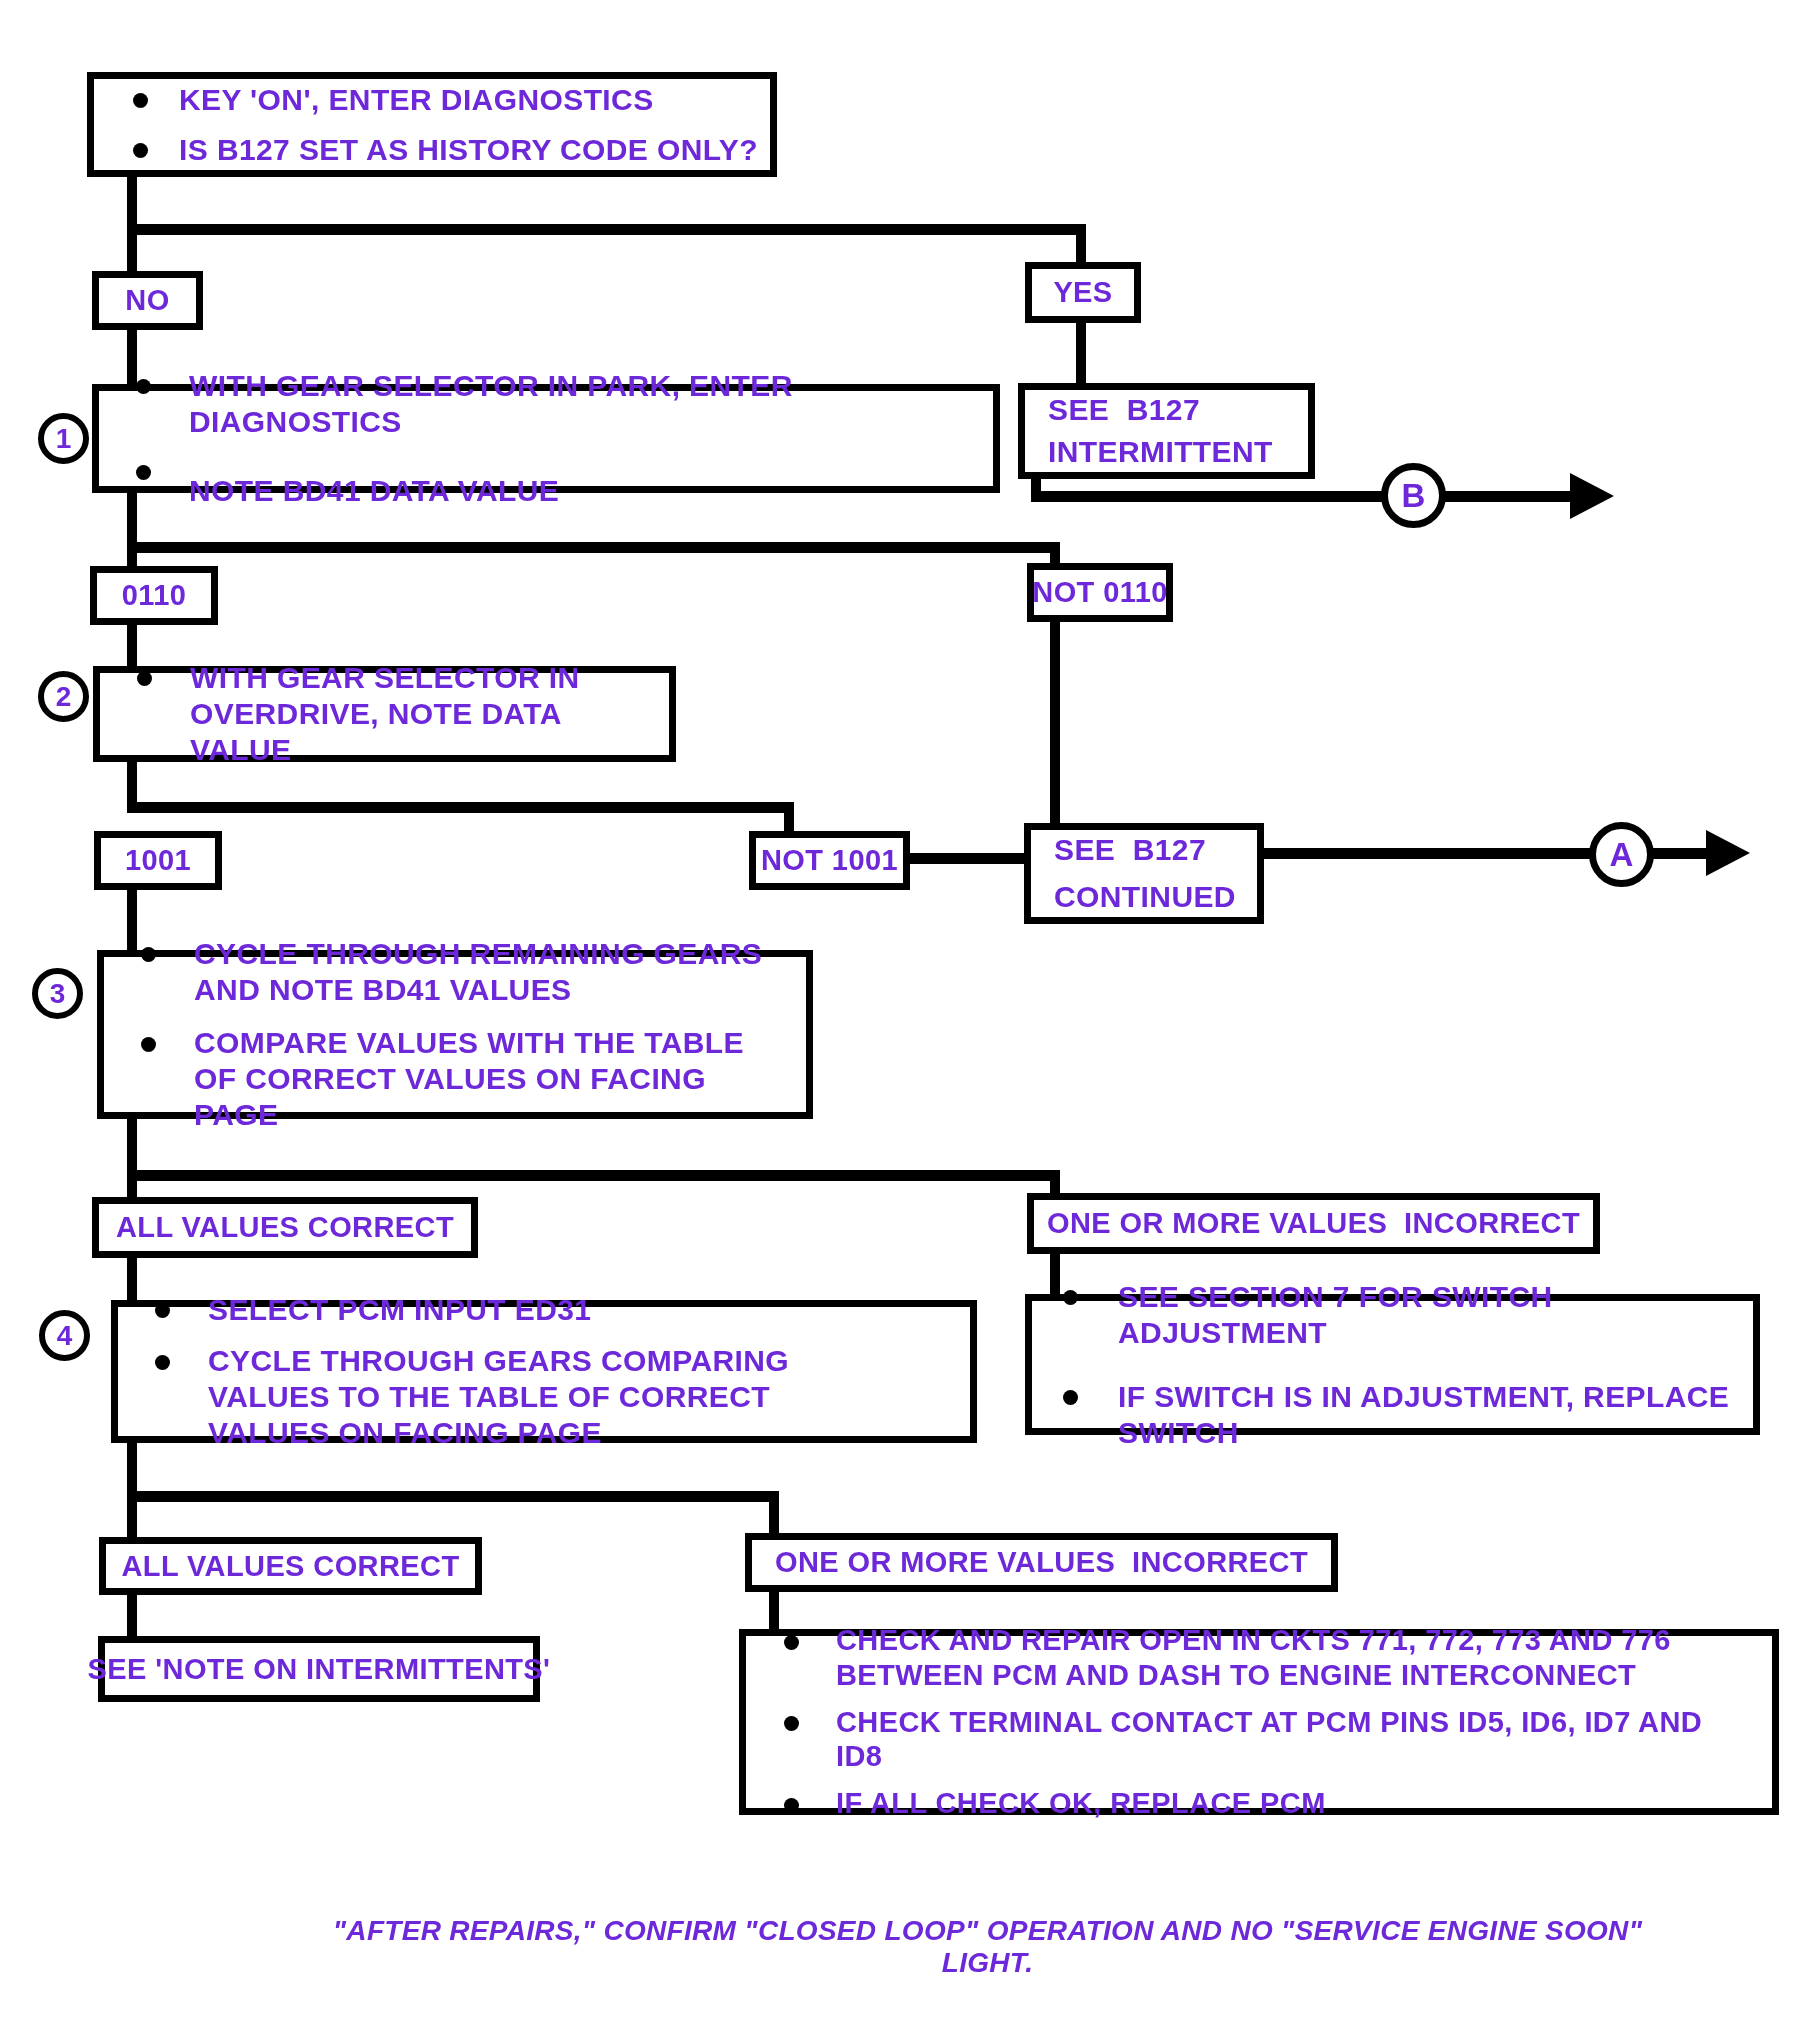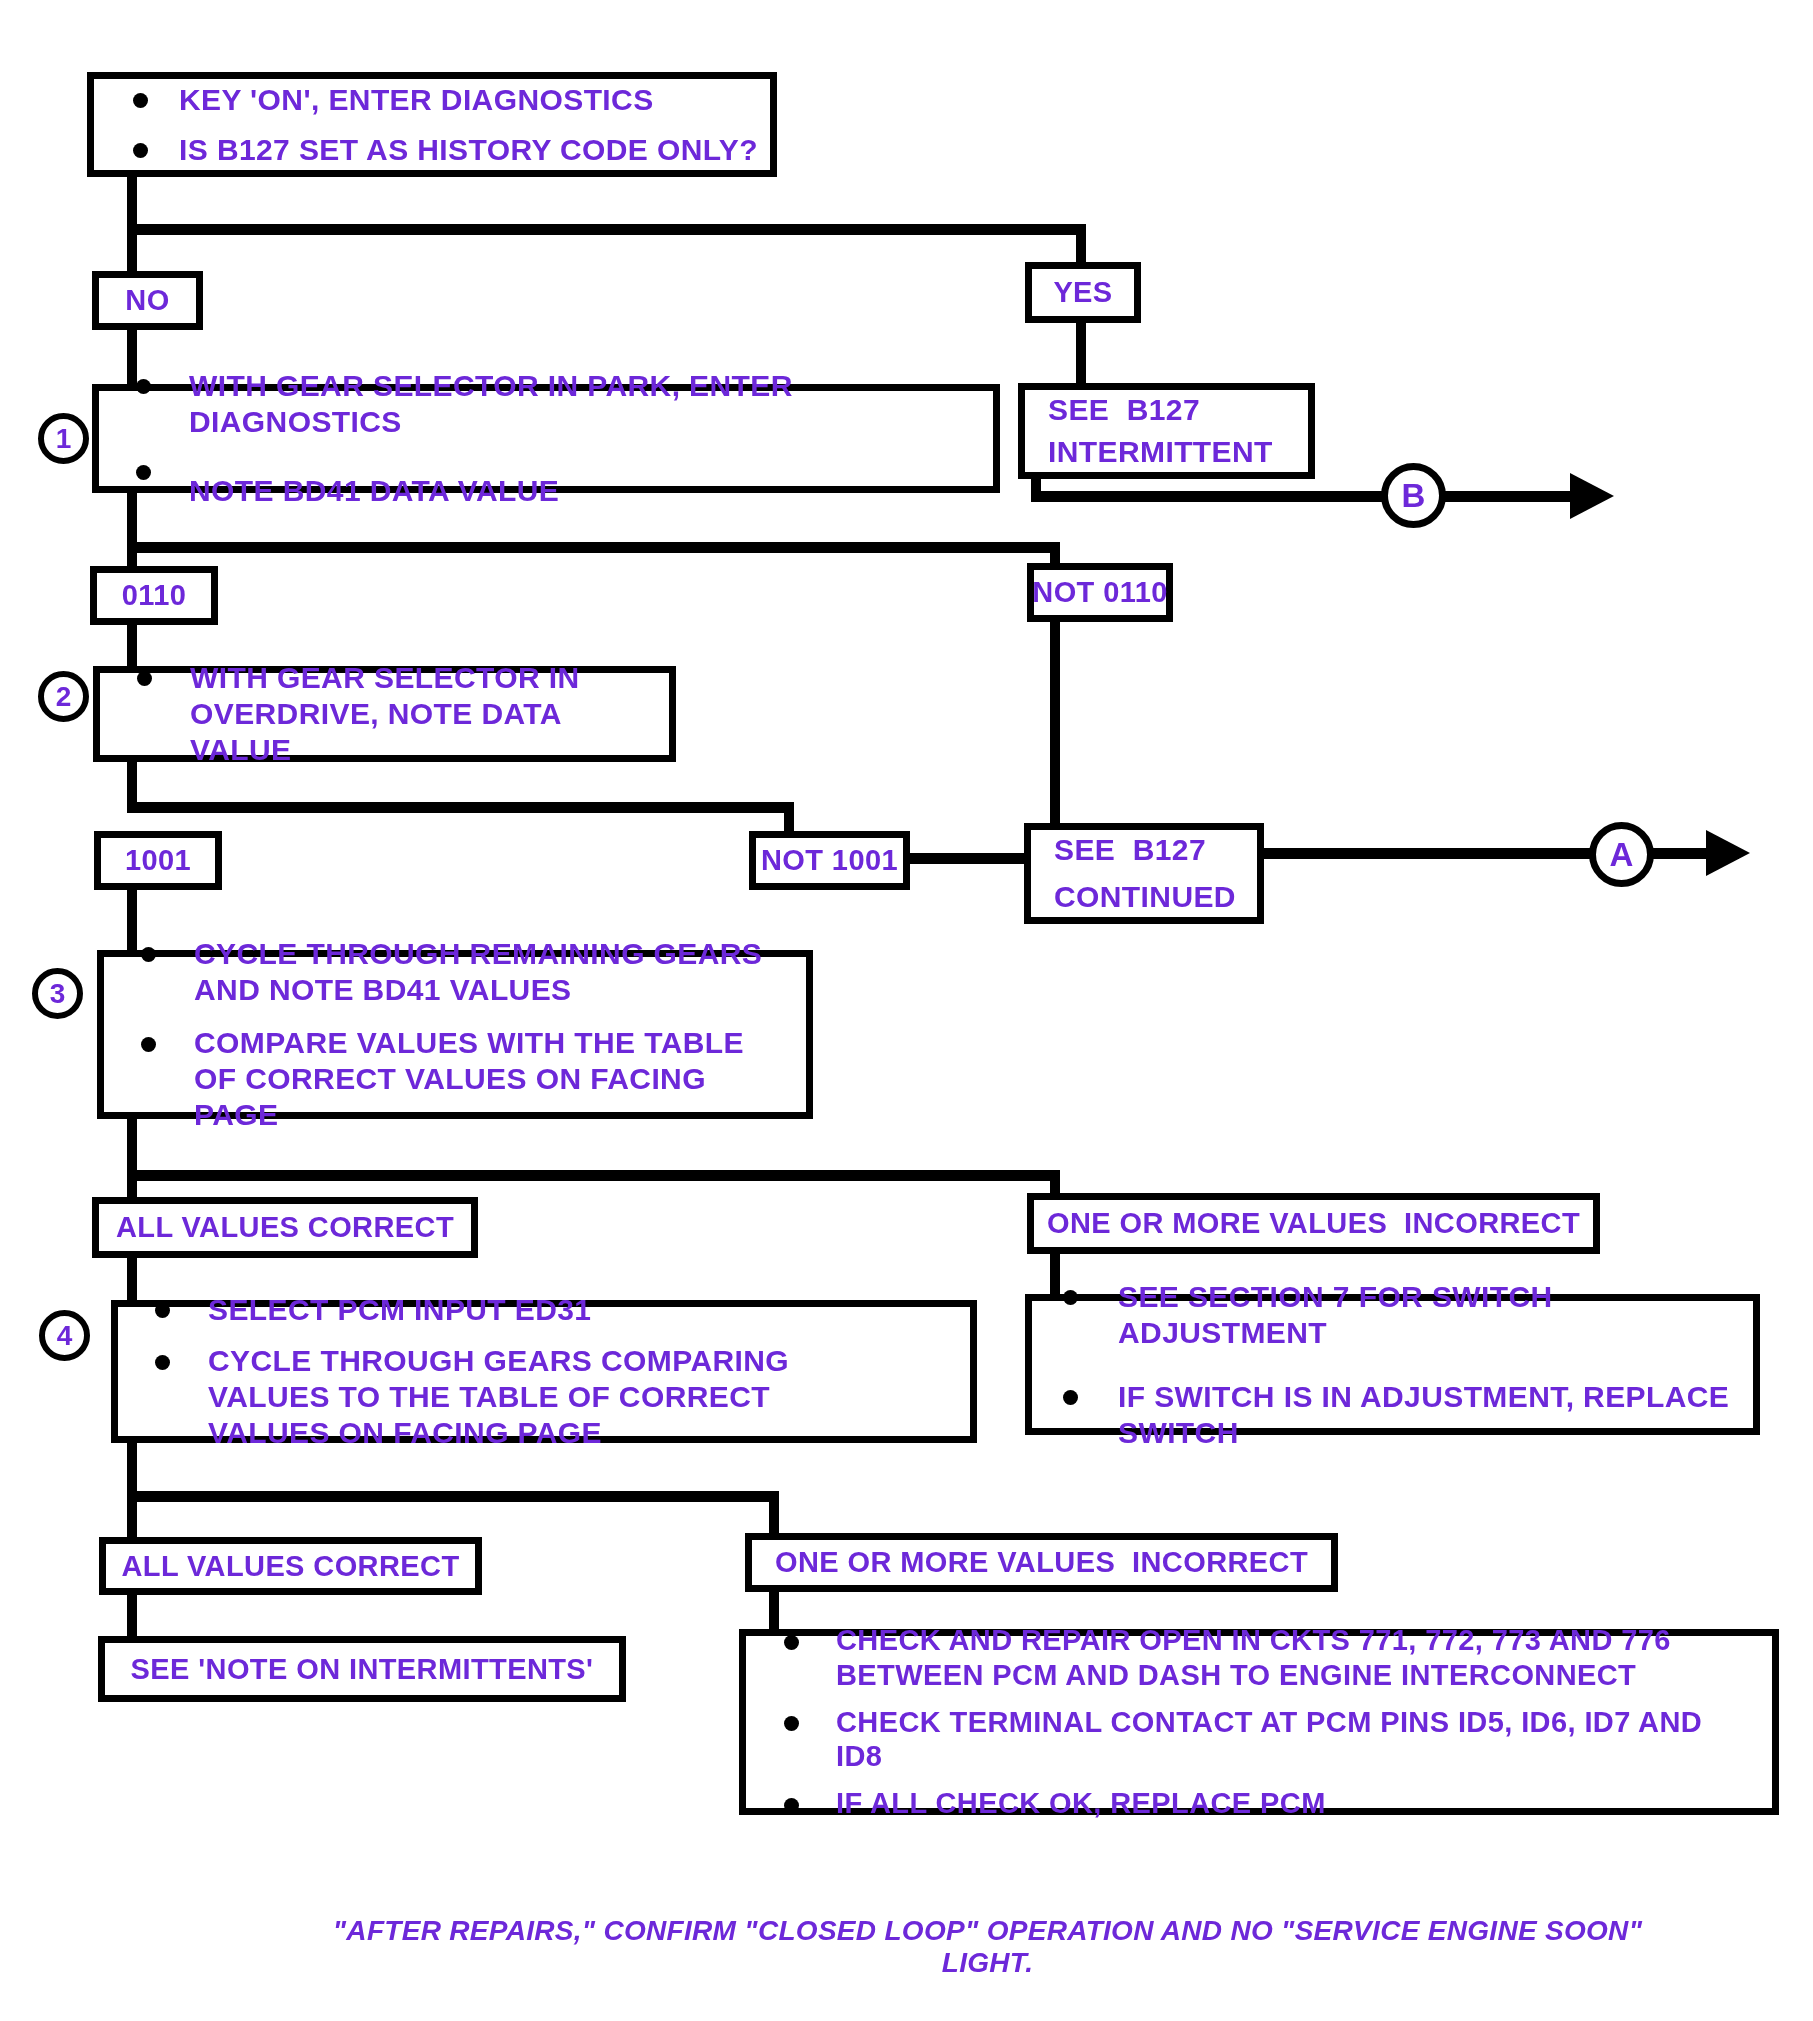--- a/index.html
+++ b/index.html
@@ -165,21 +165,21 @@
       <div class="bi">
         <span class="dot"></span>
         <span class="bt" style="margin-left:40px;">IF SWITCH IS IN ADJUSTMENT, REPLACE SWITCH</span>
       </div>
     </div>
   </div>
 
   <div class="box lblbox" style="left:99px;top:1537px;width:383px;height:58px;">ALL VALUES CORRECT</div>
   <div class="box lblbox" style="left:745px;top:1533px;width:593px;height:59px;">ONE OR MORE VALUES  INCORRECT</div>
 
-  <div class="box lblbox" style="left:98px;top:1636px;width:528px;height:66px;">SEE 'NOTE ON INTERMITTENTS'</div>
+  <div class="box lblbox" style="left:98px;top:1636px;width:442px;height:66px;">SEE 'NOTE ON INTERMITTENTS'</div>
 
   <div class="box" style="left:739px;top:1629px;width:1040px;height:186px;">
     <div class="bullets" style="padding-left:38px;padding-right:15.7px;gap:13px;">
       <div class="bi">
         <span class="dot"></span>
         <span class="bt" style="margin-left:37px;font-size:29px;line-height:1.18;">CHECK AND REPAIR OPEN IN CKTS 771, 772, 773 AND 776 BETWEEN PCM AND DASH TO ENGINE INTERCONNECT</span>
       </div>
       <div class="bi">
         <span class="dot"></span>
         <span class="bt" style="margin-left:37px;font-size:29px;line-height:1.18;">CHECK TERMINAL CONTACT AT PCM PINS ID5, ID6, ID7 AND ID8</span>

